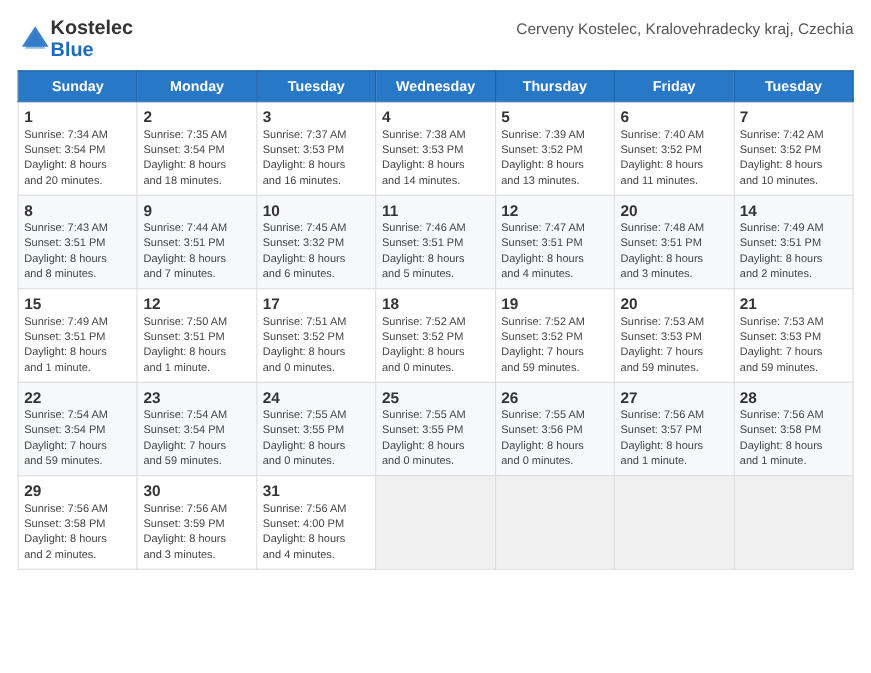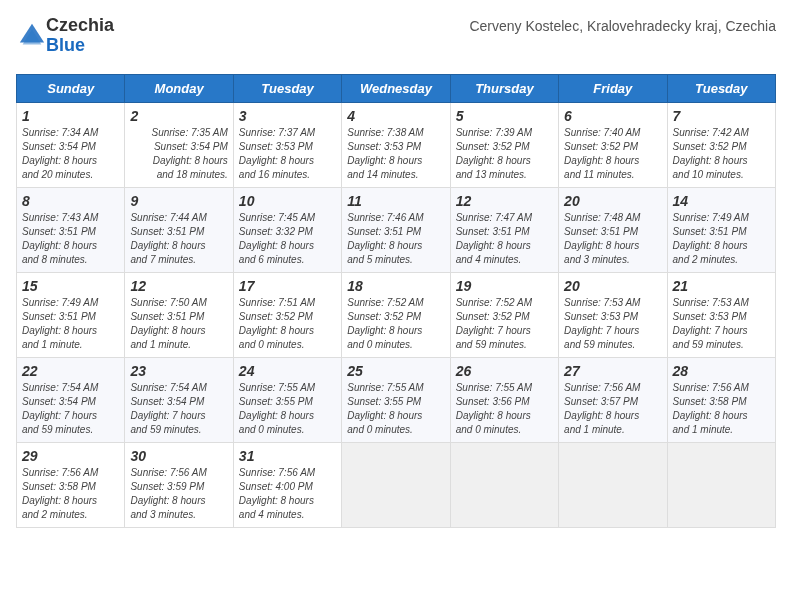--- a/index.html
+++ b/index.html
@@ -49,23 +49,22 @@
       color: #333;
     }
     .subtitle {
       font-size: 14px;
       color: #555;
       margin-top: 2px;
     }
     .calendar {
       width: 100%;
       border-collapse: collapse;
-      margin-top: 18px;
+      margin-top: 8px;
       font-size: 11px;
-      font-style: italic;
     }
     .calendar th {
       background-color: #2878c8;
       color: #fff;
       text-align: center;
       padding: 6px 4px;
       font-size: 13px;
       font-weight: bold;
       border: 1px solid #2060a0;
     }
@@ -104,21 +103,21 @@
 </head>
 <body>
 
 <div class="header-top">
   <div class="logo">
     <svg class="logo-icon" viewBox="0 0 30 30">
       <polygon points="15,2 28,22 2,22" fill="#1a6abf" opacity="0.85"></polygon>
       <polygon points="15,8 25,24 5,24" fill="#2878c8" opacity="0.5"></polygon>
     </svg>
     <div class="logo-text">
-      <span class="logo-general">Czechia</span>
+      <span class="logo-general">Kostelec</span>
       <span class="logo-blue">Blue</span>
     </div>
   </div>
   <div class="title-block">
     <div class="subtitle">Cerveny Kostelec, Kralovehradecky kraj, Czechia</div>
   </div>
 </div>
 
 <table class="calendar">
   <thead>
@@ -136,21 +135,21 @@
   <tr class="row-stripe-1">
         <td>
           <span class="day-number">1</span>
           <div class="day-info" style="white-space: pre-line;">Sunrise: 7:34 AM
 Sunset: 3:54 PM
 Daylight: 8 hours
 and 20 minutes.</div>
         </td>
         <td>
           <span class="day-number">2</span>
-          <div class="day-info" style="white-space: pre-line; text-align: right;">Sunrise: 7:35 AM
+          <div class="day-info" style="white-space: pre-line;">Sunrise: 7:35 AM
 Sunset: 3:54 PM
 Daylight: 8 hours
 and 18 minutes.</div>
         </td>
         <td>
           <span class="day-number">3</span>
           <div class="day-info" style="white-space: pre-line;">Sunrise: 7:37 AM
 Sunset: 3:53 PM
 Daylight: 8 hours
 and 16 minutes.</div>

